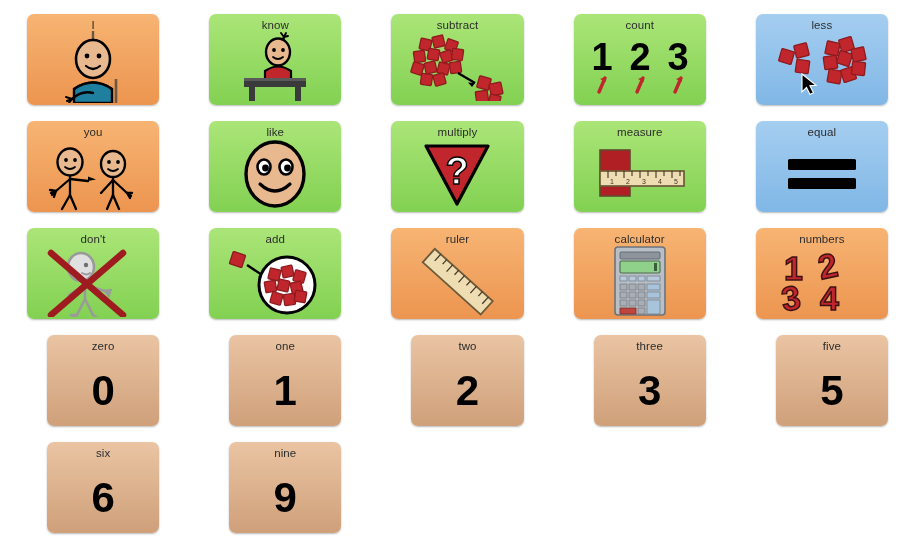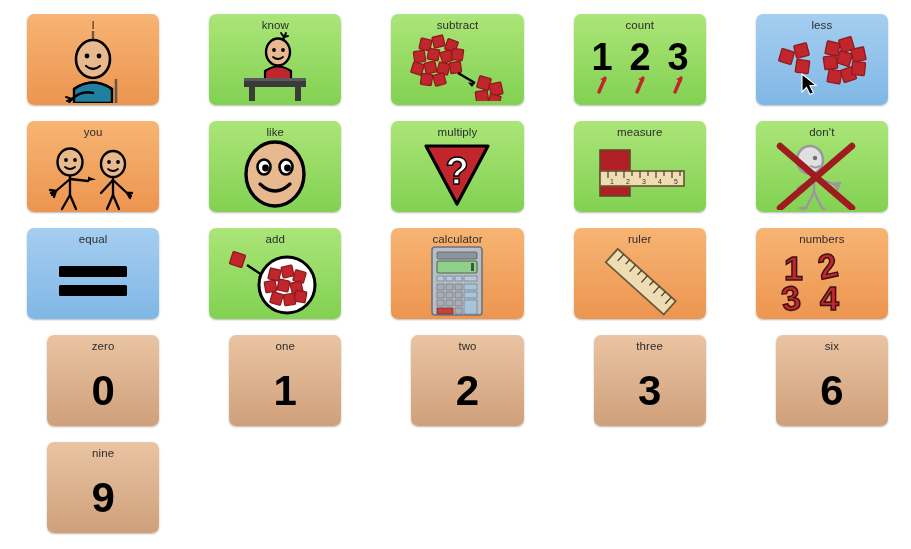--- a/index.html
+++ b/index.html
@@ -259,49 +259,49 @@
     <g font-family="Liberation Sans, sans-serif" font-size="7" fill="#3f3322" text-anchor="middle">
       <text x="26" y="40">1</text>
             <text x="42" y="40">2</text>
             <text x="58" y="40">3</text>
       <text x="74" y="40">4</text>
             <text x="90" y="40">5</text>
     </g>
   </svg>
       </div>
     </div>
+    <div class="cell bg-blue">
+      <div class="label">equal</div>
+      <div class="art">
+  <svg width="80" height="46" viewBox="0 0 80 46">
+    <rect x="6" y="8" width="68" height="11" rx="1.5" fill="#000"></rect>
+    <rect x="6" y="27" width="68" height="11" rx="1.5" fill="#000"></rect>
+  </svg>
+      </div>
+    </div>
     <div class="cell bg-green">
       <div class="label">don't</div>
       <div class="art">
   <svg width="104" height="72" viewBox="0 0 104 72">
     <g stroke="#9a9a9a" stroke-width="2.6" fill="none" stroke-linecap="round">
       <line x1="44" y1="34" x2="44" y2="54"></line>
       <line x1="44" y1="54" x2="36" y2="70"></line>
             <line x1="44" y1="54" x2="52" y2="70"></line>
       <line x1="44" y1="40" x2="28" y2="50"></line>
             <line x1="44" y1="40" x2="64" y2="46"></line>
       <path d="M64 46 l5 2 M64 46 l6 -1 M64 46 l4 5"></path>
       <path d="M36 70 l-5 3 M36 70 l-6 0 M52 70 l5 3"></path>
     </g>
     <ellipse cx="40" cy="22" rx="13" ry="14" fill="#e0e0e0" stroke="#9a9a9a" stroke-width="2.6"></ellipse>
     <circle cx="45" cy="20" r="2.2" fill="#6e6e6e"></circle>
     <path d="M41 28 q5 3 8 0" stroke="#9a9a9a" stroke-width="1.8" fill="none" stroke-linecap="round"></path>
     <g stroke="#9e1b1f" stroke-width="6.5" stroke-linecap="round">
       <line x1="10" y1="8" x2="82" y2="70"></line>
       <line x1="82" y1="8" x2="10" y2="70"></line>
     </g>
-  </svg>
-      </div>
-    </div>
-    <div class="cell bg-blue">
-      <div class="label">equal</div>
-      <div class="art">
-  <svg width="80" height="46" viewBox="0 0 80 46">
-    <rect x="6" y="8" width="68" height="11" rx="1.5" fill="#000"></rect>
-    <rect x="6" y="27" width="68" height="11" rx="1.5" fill="#000"></rect>
   </svg>
       </div>
     </div>
     <div class="cell bg-green">
       <div class="label">add</div>
       <div class="art">
   <svg width="108" height="68" viewBox="0 0 108 68">
     <rect x="10" y="6" width="13" height="13" rx="1" fill="#c0262b" stroke="#8e1b1f" stroke-width="1.3" transform="rotate(18 16.5 12.5)"></rect>
     <line x1="26" y1="18" x2="44" y2="30" stroke="#000" stroke-width="2.4"></line>
     <path d="M44 30 l-7 -0.8 l3.6 5 z" fill="#000"></path>
@@ -312,55 +312,20 @@
           <rect x="44" y="34" width="11" height="11" rx="1" fill="#c0262b" stroke="#8e1b1f" stroke-width="1.3" transform="rotate(-10 49.5 39.5)"></rect>
           <rect x="57" y="33" width="11" height="11" rx="1" fill="#c0262b" stroke="#8e1b1f" stroke-width="1.3" transform="rotate(12 62.5 38.5)"></rect>
           <rect x="70" y="35" width="11" height="11" rx="1" fill="#c0262b" stroke="#8e1b1f" stroke-width="1.3" transform="rotate(-14 75.5 40.5)"></rect>
           <rect x="50" y="46" width="11" height="11" rx="1" fill="#c0262b" stroke="#8e1b1f" stroke-width="1.3" transform="rotate(16 55.5 51.5)"></rect>
           <rect x="63" y="47" width="11" height="11" rx="1" fill="#c0262b" stroke="#8e1b1f" stroke-width="1.3" transform="rotate(-8 68.5 52.5)"></rect>
           <rect x="74" y="44" width="11" height="11" rx="1" fill="#c0262b" stroke="#8e1b1f" stroke-width="1.3" transform="rotate(10 79.5 49.5)"></rect>
   </svg>
       </div>
     </div>
     <div class="cell bg-orange">
-      <div class="label">calculator</div>
-      <div class="art">
-  <svg width="62" height="72" viewBox="0 0 62 72">
-    <rect x="6" y="2" width="50" height="68" rx="3" fill="#b9bfc6" stroke="#6d737a" stroke-width="1.6"></rect>
-    <rect x="11" y="7" width="40" height="7" rx="1" fill="#8e949b" stroke="#5f666d" stroke-width="0.9"></rect>
-    <rect x="11" y="16" width="40" height="12" rx="1.5" fill="#8fd18a" stroke="#4e6b4c" stroke-width="1.1"></rect>
-    <rect x="45" y="18" width="3" height="8" fill="#3f5b3e"></rect>
-    <g fill="#b7c9da" stroke="#76838f" stroke-width="0.8">
-      <rect x="11" y="31" width="7" height="5"></rect>
-            <rect x="20" y="31" width="7" height="5"></rect>
-      <rect x="29" y="31" width="7" height="5"></rect>
-            <rect x="38" y="31" width="13" height="5"></rect>
-    </g>
-    <g fill="#a9aeb4" stroke="#767c82" stroke-width="0.8">
-      <rect x="11" y="39" width="7" height="6"></rect>
-            <rect x="20" y="39" width="7" height="6"></rect>
-            <rect x="29" y="39" width="7" height="6"></rect>
-      <rect x="11" y="47" width="7" height="6"></rect>
-            <rect x="20" y="47" width="7" height="6"></rect>
-            <rect x="29" y="47" width="7" height="6"></rect>
-      <rect x="11" y="55" width="7" height="6"></rect>
-            <rect x="20" y="55" width="7" height="6"></rect>
-            <rect x="29" y="55" width="7" height="6"></rect>
-    </g>
-    <g fill="#a8c4db" stroke="#76838f" stroke-width="0.8">
-      <rect x="38" y="39" width="13" height="6"></rect>
-            <rect x="38" y="47" width="13" height="6"></rect>
-            <rect x="38" y="55" width="13" height="14"></rect>
-    </g>
-    <rect x="11" y="63" width="16" height="6" fill="#c0453f" stroke="#7d2b27" stroke-width="0.8"></rect>
-    <rect x="29" y="63" width="7" height="6" fill="#a9aeb4" stroke="#767c82" stroke-width="0.8"></rect>
-  </svg>
-      </div>
-    </div>
-    <div class="cell bg-orange">
       <div class="label">ruler</div>
       <div class="art">
   <svg width="96" height="70" viewBox="0 0 96 70">
     <g transform="rotate(42 48 35)">
       <rect x="10" y="26" width="78" height="18" fill="#eedcb3" stroke="#6d5a38" stroke-width="1.8"></rect>
       <g stroke="#3f3322" stroke-width="1.2">
         <line x1="18" y1="26" x2="18" y2="35"></line>
               <line x1="26" y1="26" x2="26" y2="32"></line>
         <line x1="34" y1="26" x2="34" y2="35"></line>
               <line x1="42" y1="26" x2="42" y2="32"></line>
@@ -368,20 +333,55 @@
               <line x1="58" y1="26" x2="58" y2="32"></line>
         <line x1="66" y1="26" x2="66" y2="35"></line>
               <line x1="74" y1="26" x2="74" y2="32"></line>
         <line x1="82" y1="26" x2="82" y2="35"></line>
       </g>
     </g>
   </svg>
       </div>
     </div>
     <div class="cell bg-orange">
+      <div class="label">calculator</div>
+      <div class="art">
+  <svg width="62" height="72" viewBox="0 0 62 72">
+    <rect x="6" y="2" width="50" height="68" rx="3" fill="#b9bfc6" stroke="#6d737a" stroke-width="1.6"></rect>
+    <rect x="11" y="7" width="40" height="7" rx="1" fill="#8e949b" stroke="#5f666d" stroke-width="0.9"></rect>
+    <rect x="11" y="16" width="40" height="12" rx="1.5" fill="#8fd18a" stroke="#4e6b4c" stroke-width="1.1"></rect>
+    <rect x="45" y="18" width="3" height="8" fill="#3f5b3e"></rect>
+    <g fill="#b7c9da" stroke="#76838f" stroke-width="0.8">
+      <rect x="11" y="31" width="7" height="5"></rect>
+            <rect x="20" y="31" width="7" height="5"></rect>
+      <rect x="29" y="31" width="7" height="5"></rect>
+            <rect x="38" y="31" width="13" height="5"></rect>
+    </g>
+    <g fill="#a9aeb4" stroke="#767c82" stroke-width="0.8">
+      <rect x="11" y="39" width="7" height="6"></rect>
+            <rect x="20" y="39" width="7" height="6"></rect>
+            <rect x="29" y="39" width="7" height="6"></rect>
+      <rect x="11" y="47" width="7" height="6"></rect>
+            <rect x="20" y="47" width="7" height="6"></rect>
+            <rect x="29" y="47" width="7" height="6"></rect>
+      <rect x="11" y="55" width="7" height="6"></rect>
+            <rect x="20" y="55" width="7" height="6"></rect>
+            <rect x="29" y="55" width="7" height="6"></rect>
+    </g>
+    <g fill="#a8c4db" stroke="#76838f" stroke-width="0.8">
+      <rect x="38" y="39" width="13" height="6"></rect>
+            <rect x="38" y="47" width="13" height="6"></rect>
+            <rect x="38" y="55" width="13" height="14"></rect>
+    </g>
+    <rect x="11" y="63" width="16" height="6" fill="#c0453f" stroke="#7d2b27" stroke-width="0.8"></rect>
+    <rect x="29" y="63" width="7" height="6" fill="#a9aeb4" stroke="#767c82" stroke-width="0.8"></rect>
+  </svg>
+      </div>
+    </div>
+    <div class="cell bg-orange">
       <div class="label">numbers</div>
       <div class="art">
   <svg width="92" height="66" viewBox="0 0 92 66">
     <g font-family="Liberation Sans, sans-serif" font-weight="bold" fill="#c0262b" stroke="#3a1113" stroke-width="1.5">
       <text x="8" y="32" font-size="34">1</text>
       <text x="44" y="30" font-size="34" transform="rotate(-12 52 26)">2</text>
       <text x="6" y="62" font-size="34" transform="rotate(-8 16 54)">3</text>
       <text x="44" y="62" font-size="34">4</text>
     </g>
   </svg>
@@ -405,20 +405,26 @@
         <div class="numeral">2</div>
       </div>
     </div>
     <div class="cell bg-tan">
       <div class="label">three</div>
       <div class="art">
         <div class="numeral">3</div>
       </div>
     </div>
     <div class="cell bg-tan">
+      <div class="label">five</div>
+      <div class="art">
+        <div class="numeral">5</div>
+      </div>
+    </div>
+    <div class="cell bg-tan">
       <div class="label">six</div>
       <div class="art">
         <div class="numeral">6</div>
       </div>
     </div>
     <div class="cell bg-tan">
       <div class="label">nine</div>
       <div class="art">
         <div class="numeral">9</div>
       </div>

